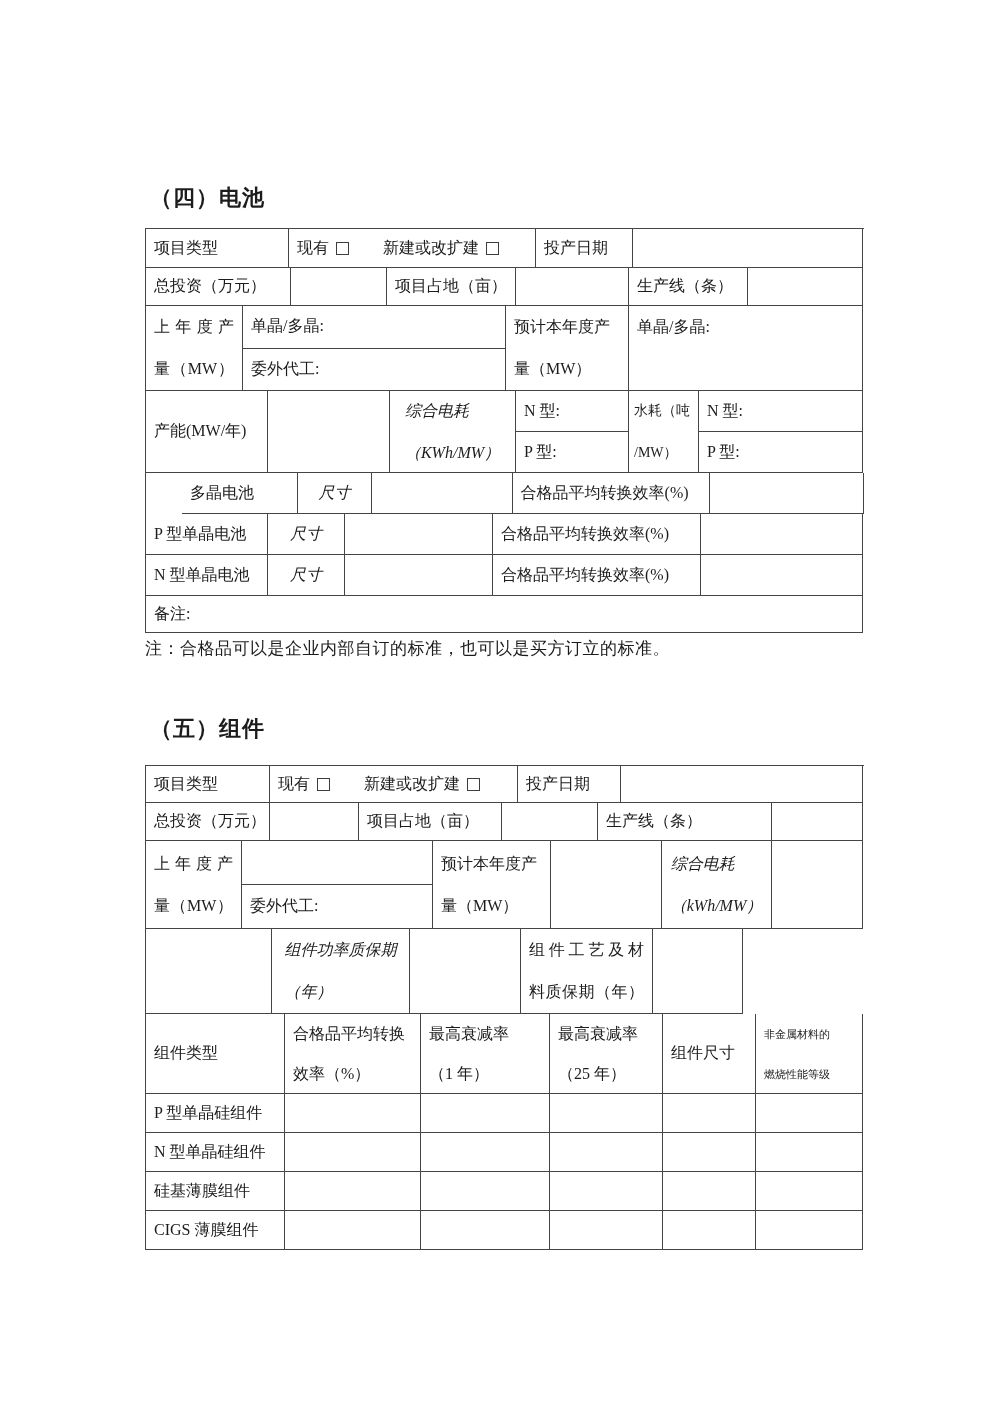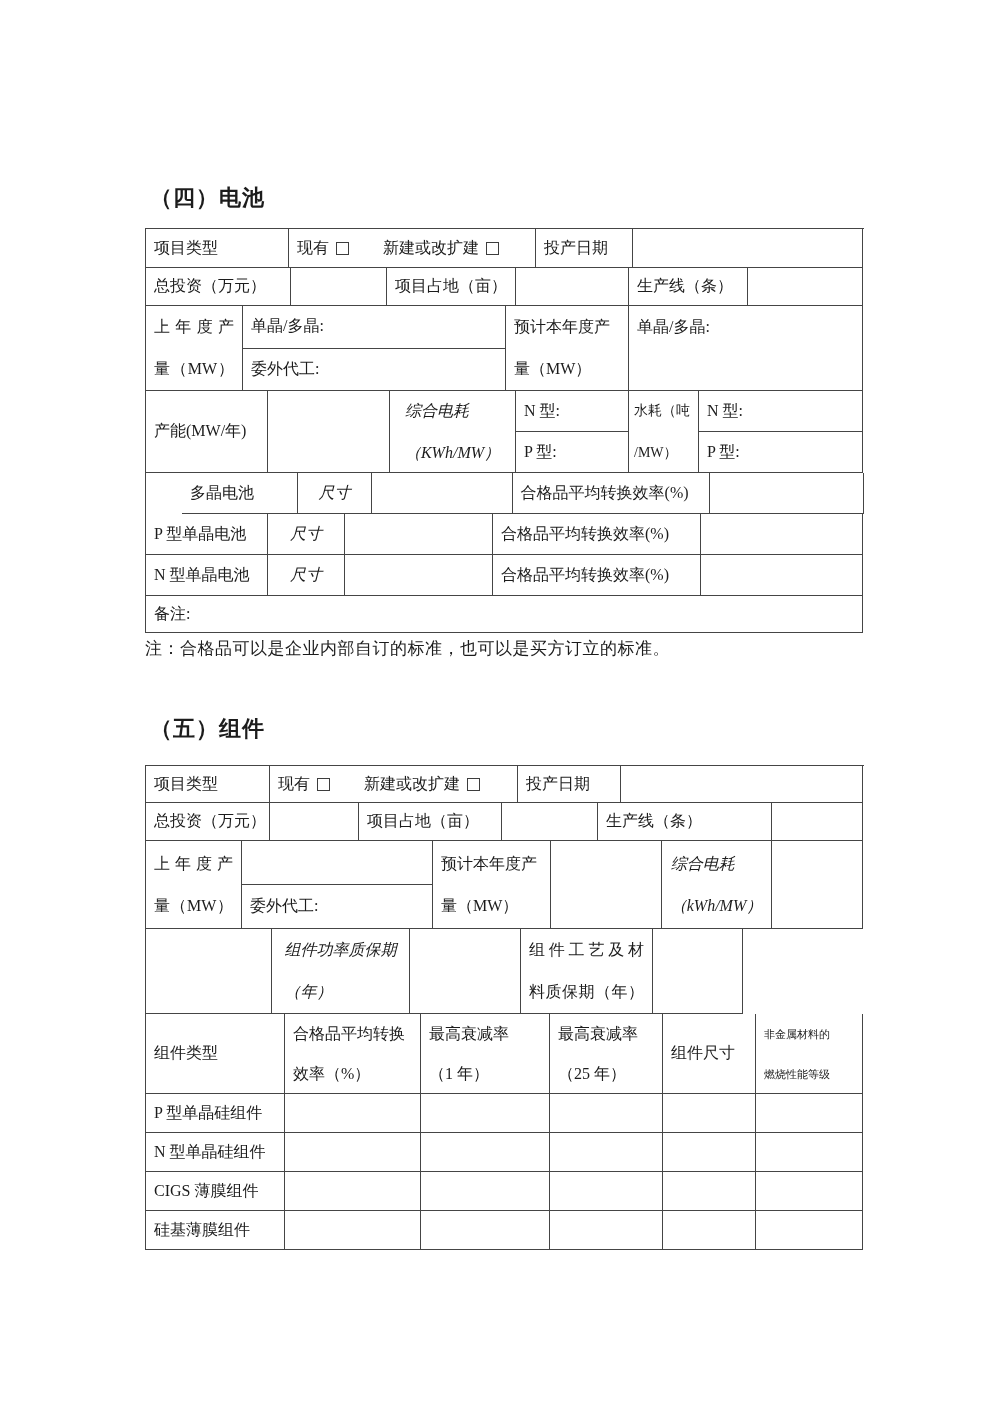--- a/index.html
+++ b/index.html
@@ -313,31 +313,31 @@
           <span>N 型单晶硅组件</span>
         </div>
       <div class="td" style="width:136px;"></div>
       <div class="td" style="width:129px;"></div>
       <div class="td" style="width:113px;"></div>
       <div class="td" style="width:93px;"></div>
       <div class="td" style="width:107px;"></div>
     </div>
     <div class="row" style="height:39px;">
       <div class="td" style="width:139px;">
-          <span>CIGS 薄膜组件</span>
+          <span>硅基薄膜组件</span>
         </div>
       <div class="td" style="width:136px;"></div>
       <div class="td" style="width:129px;"></div>
       <div class="td" style="width:113px;"></div>
       <div class="td" style="width:93px;"></div>
       <div class="td" style="width:107px;"></div>
     </div>
     <div class="row" style="height:39px;">
       <div class="td" style="width:139px;">
-          <span>硅基薄膜组件</span>
+          <span>CIGS 薄膜组件</span>
         </div>
       <div class="td" style="width:136px;"></div>
       <div class="td" style="width:129px;"></div>
       <div class="td" style="width:113px;"></div>
       <div class="td" style="width:93px;"></div>
       <div class="td" style="width:107px;"></div>
     </div>
   </div>
 
 

